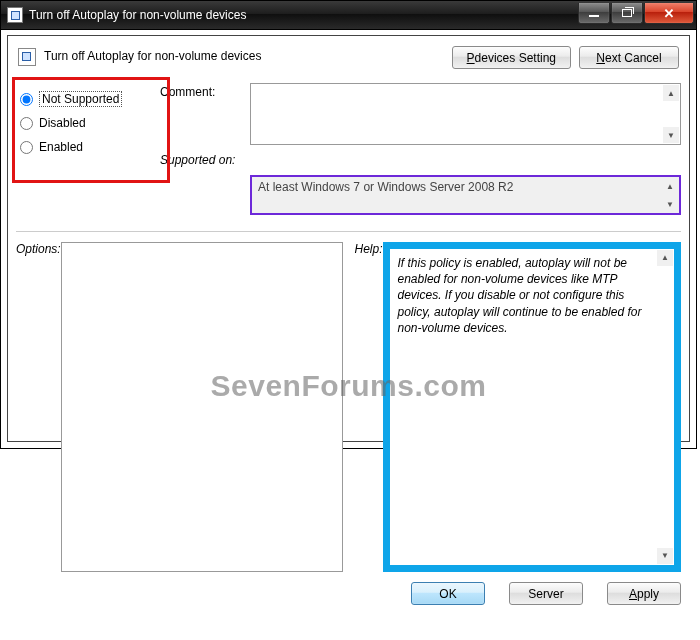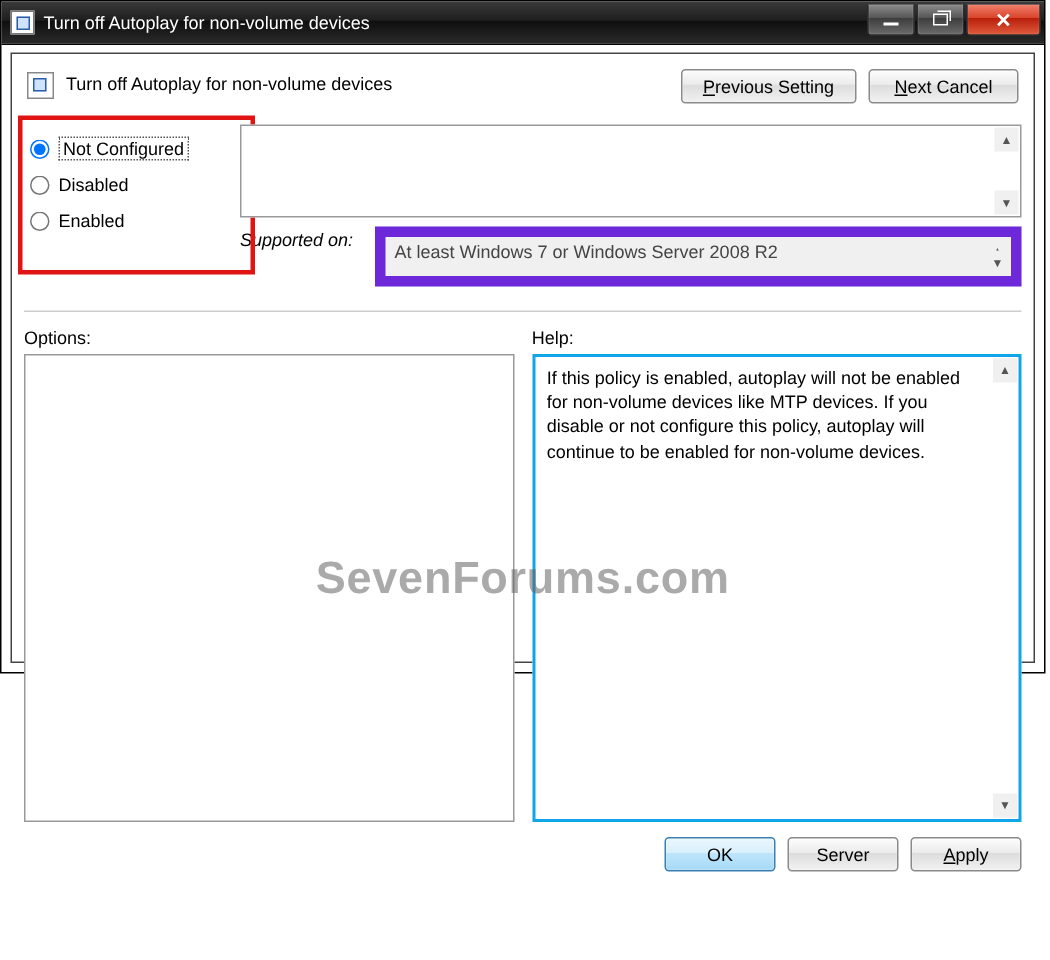--- a/index.html
+++ b/index.html
@@ -144,52 +144,53 @@
     position:absolute;right:1px;width:16px;height:16px;
     background:#f0f0f0;
     color:#555;font-size:8px;
     display:flex;align-items:center;justify-content:center;
     user-select:none;
   }
   .scroll-arrow.top{top:1px;}
   .scroll-arrow.bot{bottom:1px;}
   .supported-box {
     flex:1 1 auto; height:40px;
-    border:7px solid #6d28d9;
+    border:2px solid #6d28d9;
     background:#f0f0f0;
     color:#444;
     padding:3px 20px 3px 6px;
     box-sizing:border-box;
     position:relative;
+    margin-top:24px;
   }
 
   
   .divider { height:1px;background:#ccc;margin:10px 0; }
 
   .lower { display:flex; gap:12px; height:330px;}
-  .col { flex:1 1 50%; display:flex; flex-direction:column;}
+  .col { flex:1 1 50%; display:flex; flex-direction:row;font-style:italic;}
   .col-label { margin-bottom:4px;}
   .options-box {
     flex:1 1 auto;
     border:1px solid #999;
     background:#fff;
   }
   .help-box {
     flex:1 1 auto;
-    border:2px solid #0ea5e9;
+    border:7px solid #0ea5e9;
     background:#fff;
     padding:6px 22px 6px 8px;
     position:relative;
     line-height:1.35;
     overflow:hidden;
   }
 
   
   .bottom-bar {
-    display:flex; justify-content:flex-end; gap:8px;
+    display:flex; justify-content:flex-end; gap:24px;
     margin-top:10px;
   }
 
   
   .watermark {
     position:absolute;
     left:0;right:0;bottom:38px;
     text-align:center;
     font-size:30px;
     font-weight:bold;
@@ -221,43 +222,44 @@
     </div>
   </div>
 
   <div class="inner-frame">
 
     <div class="header-row">
       <span class="policy-icon"></span>
       <span class="policy-name">Turn off Autoplay for non-volume devices</span>
       <span class="header-spacer"></span>
       <div class="nav-buttons">
-        <button class="win"><u>P</u><span>revious Setting</span></button>
+        <button class="win"><u>P</u><span>devices Setting</span></button>
         <button class="win"><u>N</u><span>ext Cancel</span></button>
       </div>
     </div>
 
     <div class="settings-row">
       <div class="red-outline"></div>
       <div class="radio-col">
         <div class="radio-item first">
           <input type="radio" name="st" checked="" style="">
-          <label>Not Configured</label>
+          <label>Not Supported</label>
         </div>
         <div class="radio-item">
           <input type="radio" name="st" style="">
           <label>Disabled</label>
         </div>
         <div class="radio-item">
           <input type="radio" name="st" style="">
           <label>Enabled</label>
         </div>
       </div>
       <div class="right-col">
         <div class="field-row">
+          <div class="field-label">Comment:</div>
           <div class="comment-box">
             <span class="scroll-arrow top">▲</span>
             <span class="scroll-arrow bot">▼</span>
           </div>
         </div>
         <div class="field-row">
           <div class="field-label" style="text-align:left;font-style:italic;">Supported on:</div>
           <div class="supported-box">
             <span>At least Windows 7 or Windows Server 2008 R2</span>
             <span class="scroll-arrow top">▲</span>

